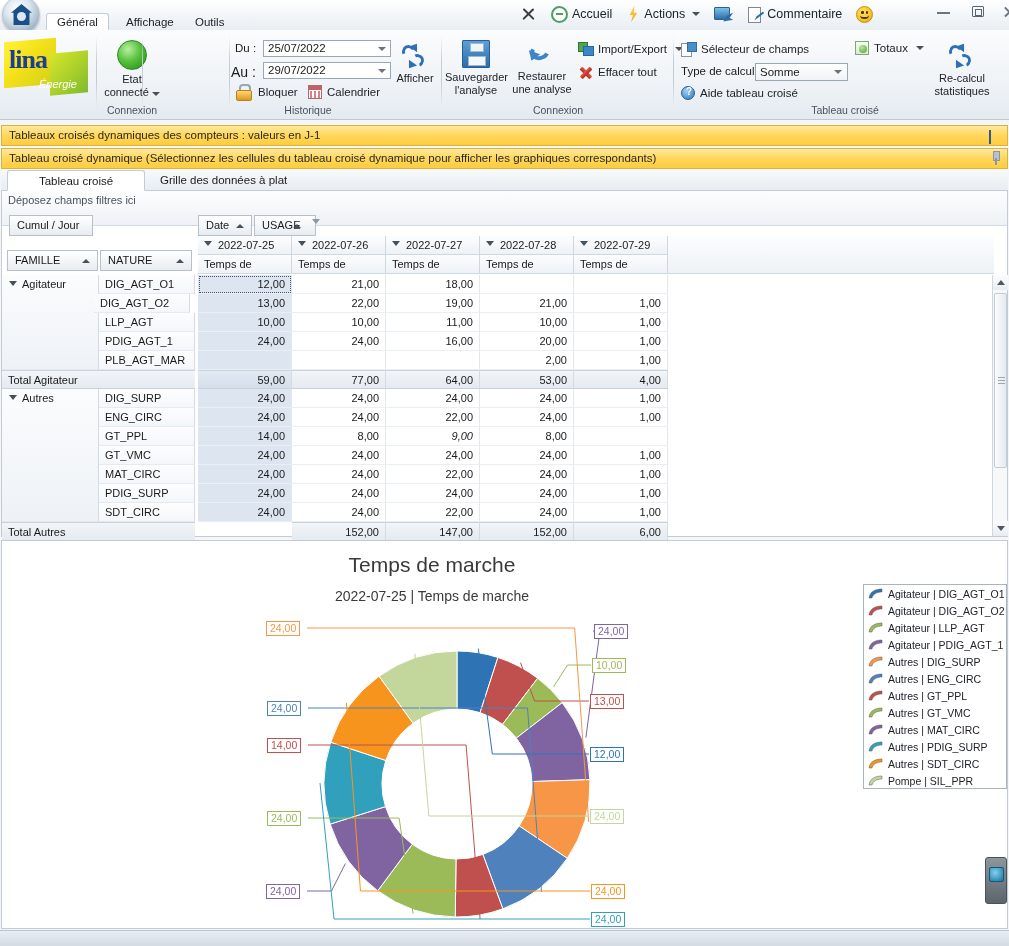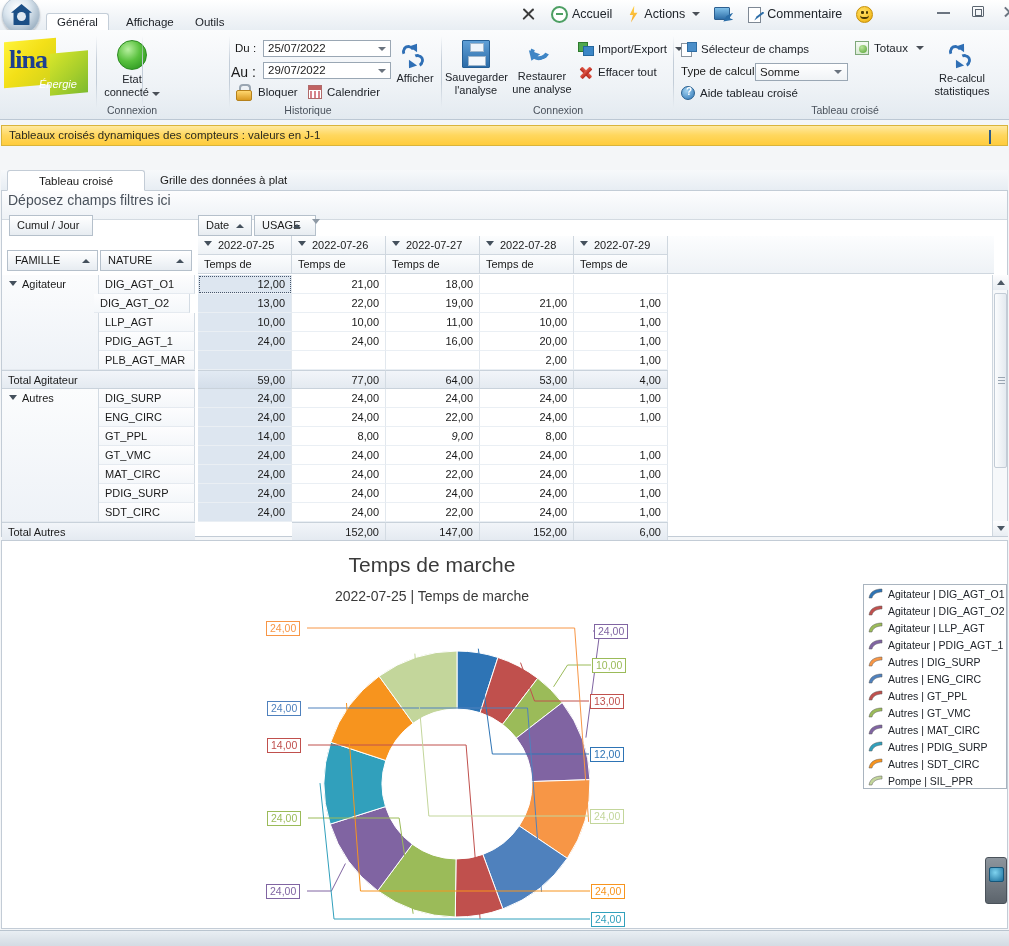--- a/index.html
+++ b/index.html
@@ -242,23 +242,23 @@
   .ic-pin2:after{content:"";position:absolute;left:6px;top:7px;width:1.6px;height:7px;background:#8b96a2;}
 
   
   .tabstrip{position:absolute;left:1px;top:170px;width:1007px;height:21px;
     background:linear-gradient(to bottom,#f7f9fb,#e7edf3);border-bottom:1px solid #c3ccd6;}
   .ptab{position:absolute;top:0px;height:21px;line-height:20px;padding:0 9px;font-size:11.5px;color:#1a1a1a;}
   .ptab.sel{background:#fff;border:1px solid #c3ccd6;border-bottom:1px solid #fff;border-radius:3px 3px 0 0;}
 
   
   .pivot{position:absolute;left:1px;top:191px;width:1007px;height:346px;background:#fff;border:1px solid #c3ccd6;border-top:none;}
-  .filterband{position:absolute;left:0;top:0;width:1005px;height:29px;
+  .filterband{position:absolute;left:0;top:0;width:1005px;height:35px;
     background:linear-gradient(to bottom,#fdfdfe,#eef2f6);border-bottom:1px solid #d3dae1;
-    font-size:14px;color:#4a525c;padding-left:6px;line-height:18px;}
+    font-size:11px;color:#4a525c;padding-left:6px;line-height:18px;}
 
   .fieldbtn{
     position:absolute;background:linear-gradient(to bottom,#ffffff 0%,#f2f5f8 55%,#e7ecf1 100%);
     border:1px solid #b5c0cb;font-size:11px;color:#1a1a1a;line-height:19px;padding-left:7px;height:21px;
   }
   .fieldbtn .up{position:absolute;right:7px;top:8px;width:0;height:0;
     border-left:4px solid transparent;border-right:4px solid transparent;border-bottom:4px solid #44505c;}
   .fieldbtn .fil{position:absolute;right:-5px;top:3px;width:8px;height:8px;}
   .fieldbtn .fil:before{content:"";position:absolute;left:0;top:0;width:0;height:0;
     border-left:4px solid transparent;border-right:4px solid transparent;border-top:5px solid #8e99a5;}
@@ -484,20 +484,24 @@
         <div>Re-calcul</div>
         <div>statistiques</div>
       </div>
       <div class="gtitle" style="left:40px;width:260px;">Tableau croisé</div>
     </div>
   </div>
 
   <div class="ybar" style="top:125px;">
     <span>Tableaux croisés dynamiques des compteurs : valeurs en J-1</span>
     <span class="pin"><span class="ic-pin1"></span></span>
+  </div>
+  <div class="ybar" style="top:148px;">
+    <span>Tableau croisé dynamique (Sélectionnez les cellules du tableau croisé dynamique pour afficher les graphiques correspondants)</span>
+    <span class="pin"><span class="ic-pin2"></span></span>
   </div>
 
   <div class="tabstrip">
     <div class="ptab sel" style="left:6px;width:138px;text-align:center;">
       <span>Tableau croisé dynamique</span>
     </div>
     <div class="ptab" style="left:150px;">
       <span>Grille des données à plat</span>
     </div>
   </div>

